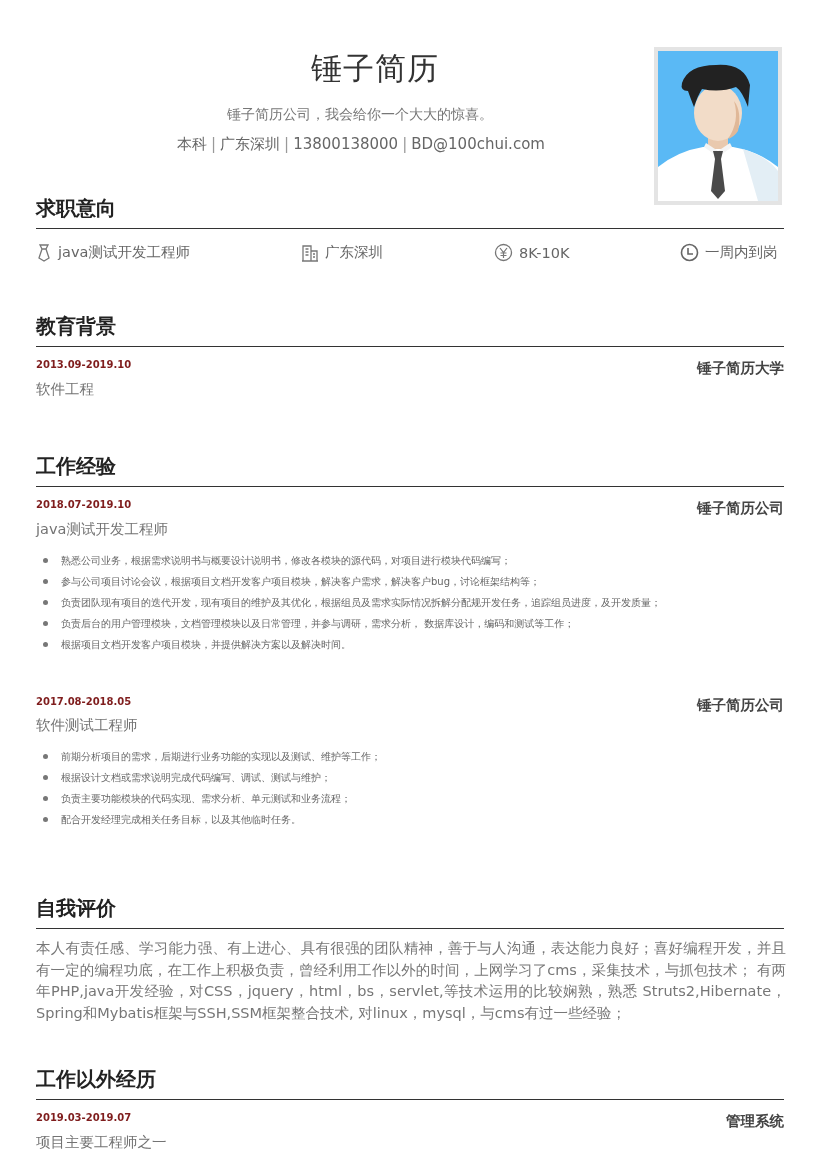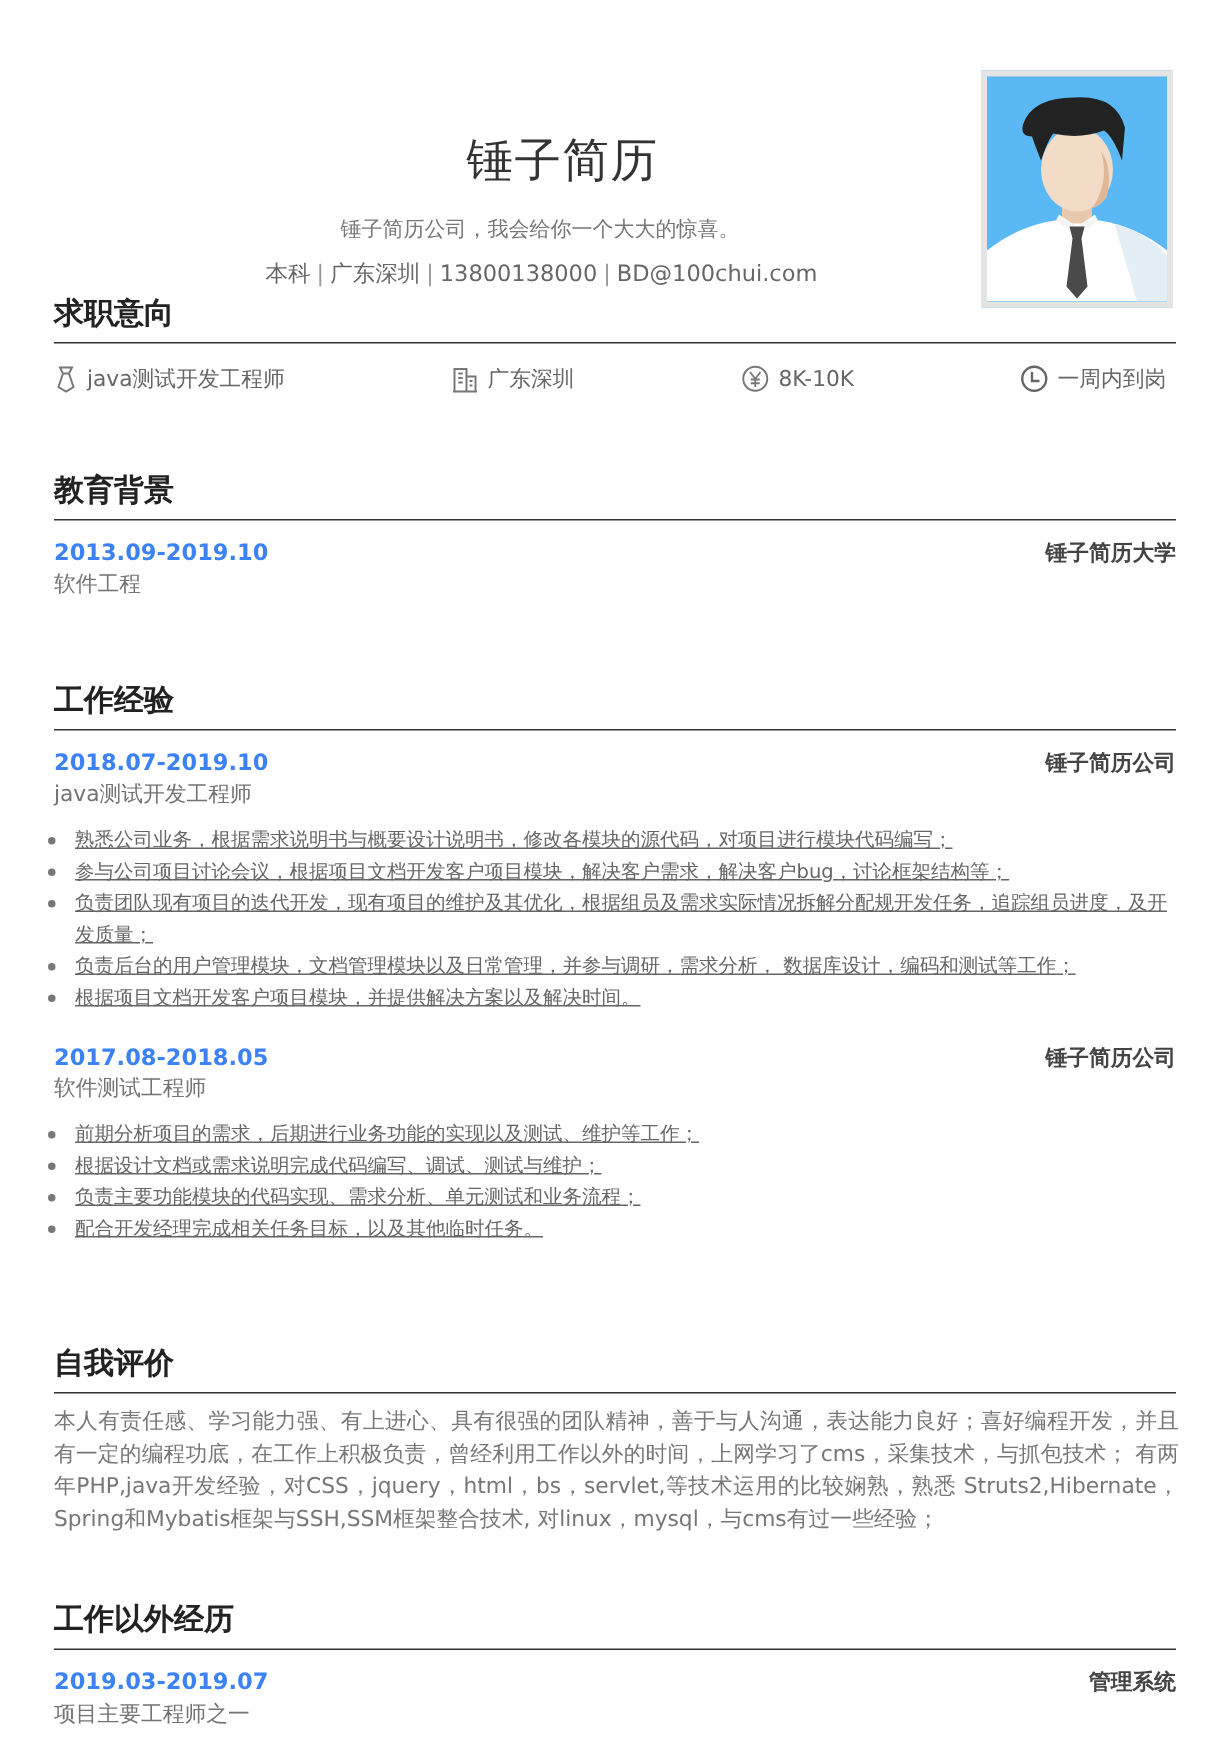--- a/index.html
+++ b/index.html
@@ -1,38 +1,38 @@
 <!DOCTYPE html>
 <html><head>
   <meta charset="utf-8">
   <style>
     * { margin: 0; padding: 0; box-sizing: border-box; }
     html, body { width: 820px; height: 1160px; background: #ffffff; overflow: hidden; }
     body { font-family: "DejaVu Sans", "Liberation Sans", sans-serif; color: #555; position: relative; }
 
-    .header { position: absolute; left: 0; top: 0; width: 726px; height: 200px; margin-top: 38px; }
+    .header { position: absolute; left: 0; top: 0; width: 726px; height: 200px; }
     .name { position: absolute; left: 0; width: 750px; top: 48px; text-align: center; font-size: 31px; color: #333; letter-spacing: 1px; }
     .slogan { position: absolute; left: 0; width: 720px; top: 106px; text-align: center; font-size: 14px; color: #777; }
     .contact { position: absolute; left: 0; width: 722px; top: 135px; text-align: center; font-size: 15px; color: #666; }
     .contact .sep { color: #999; margin: 0 4px; }
 
     .photo { position: absolute; left: 654px; top: 47px; width: 128px; height: 158px; border: 4px solid #e4e4e4; background: #5ab9f5; overflow: hidden; }
 
     .section-title { position: absolute; left: 36px; font-size: 20px; font-weight: bold; color: #222; }
     .rule { position: absolute; left: 36px; width: 748px; height: 1px; background: #333; }
 
     .intent-row { position: absolute; left: 36px; width: 748px; top: 243px; height: 22px; font-size: 14.5px; color: #666; }
     .intent { position: absolute; top: 0; display: flex; align-items: center; }
     .intent svg { margin-right: 6px; }
 
-    .date { position: absolute; left: 36px; font-size: 15px; font-weight: bold; color: #3b82f6; }
+    .date { position: absolute; left: 36px; font-size: 10px; font-weight: bold; color: #7f1d1d; }
     .org { position: absolute; right: 36px; font-size: 14.5px; font-weight: bold; color: #444; }
     .role { position: absolute; left: 36px; font-size: 14.5px; color: #737373; }
 
-    .bullets { position: absolute; left: 29px; width: 750px; list-style: none; font-size: 13px; color: #666; line-height: 21px; text-decoration: underline; }
+    .bullets { position: absolute; left: 40px; width: 750px; list-style: none; font-size: 10px; color: #666; line-height: 21px; }
     .bullets li { position: relative; padding-left: 21px; }
     .bullets li::before { content: ""; position: absolute; left: 3px; top: 8px; width: 5px; height: 5px; border-radius: 50%; background: #777; }
 
     .para { position: absolute; left: 36px; width: 750px; font-size: 14.5px; color: #777; line-height: 21.5px; text-align: justify; }
   </style>
 </head>
 <body>
 
 <div class="header">
   <div class="name">锤子简历</div>

